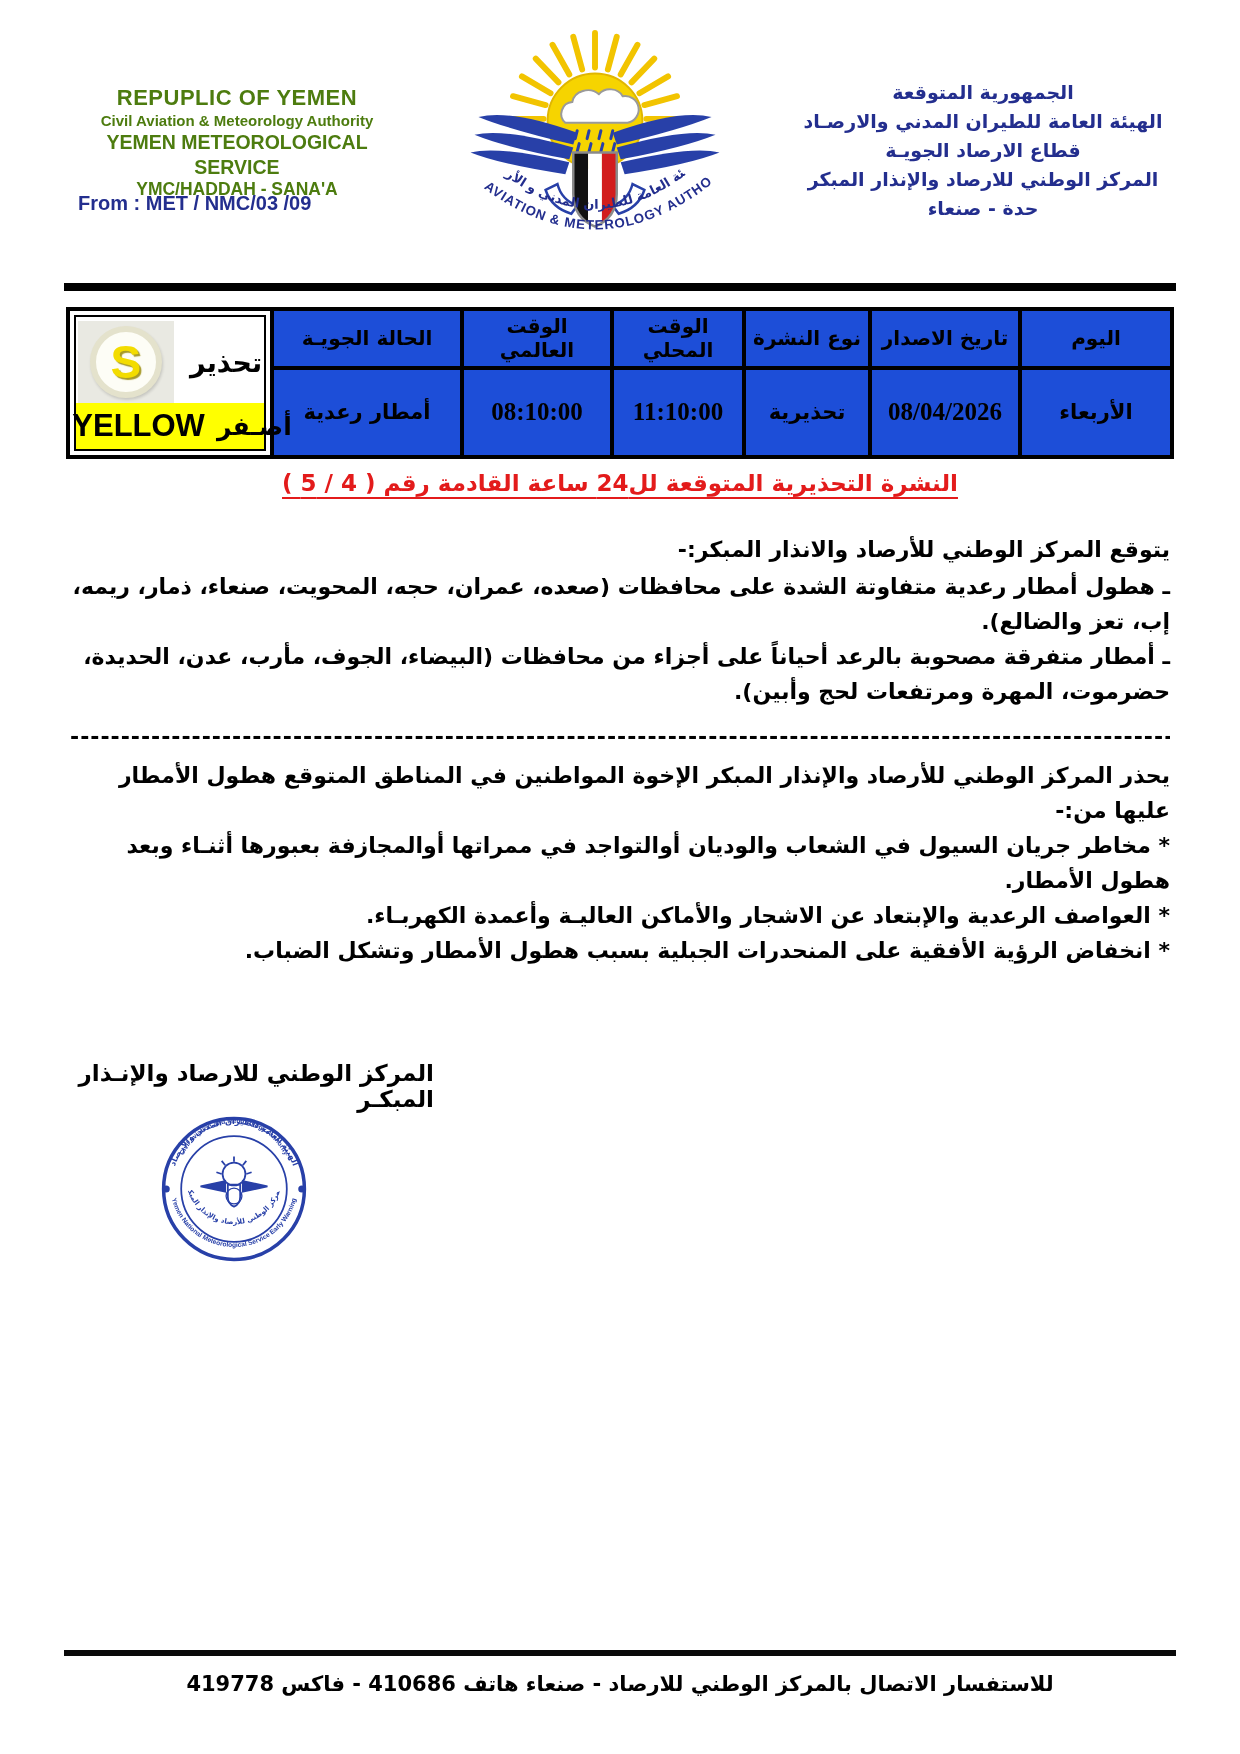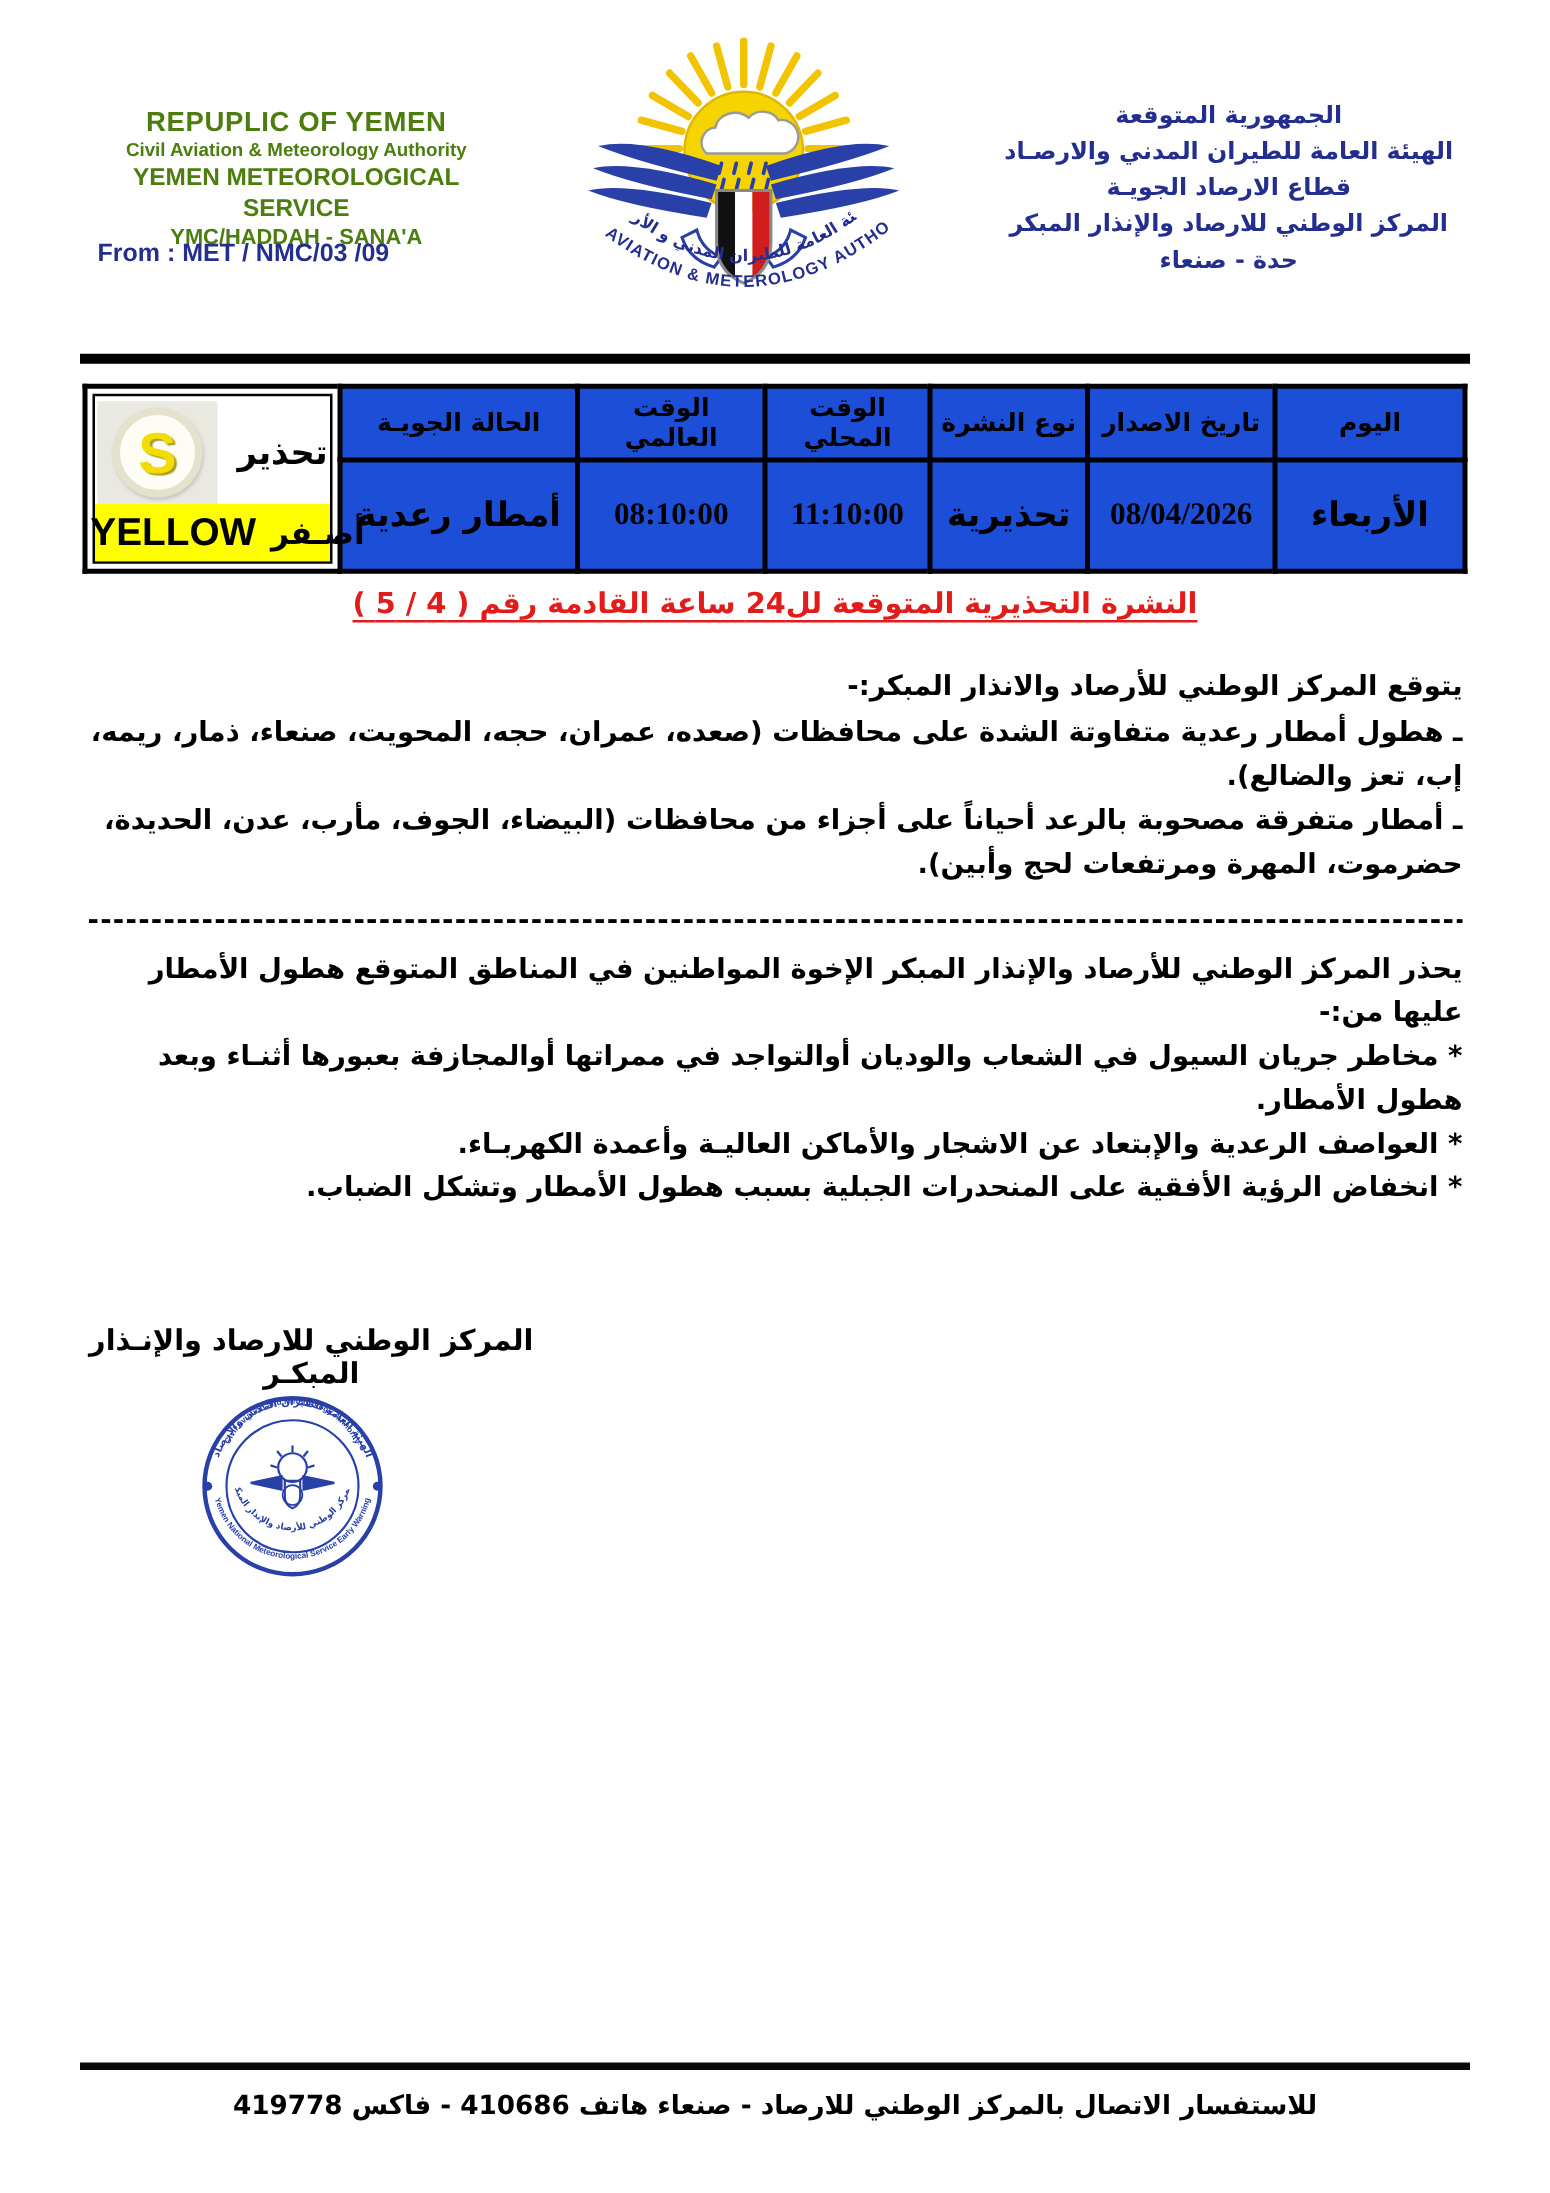--- a/index.html
+++ b/index.html
@@ -29,21 +29,21 @@
   .logo-wrap { position:absolute; left:440px; top:28px; width:310px; height:242px; }
   
   .rule-top { position:absolute; left:64px; top:283px; width:1112px; height:8px; background:#000; }
   .rule-bottom { position:absolute; left:64px; top:1650px; width:1112px; height:6px; background:#0a0a0a; }
   
   .tbl { position:absolute; left:66px; top:307px; width:1108px; direction:rtl;
          border-collapse:collapse; table-layout:fixed; }
   .tbl th, .tbl td { border:4px solid #000; background:#1d4ed8; text-align:center; vertical-align:middle; padding:2px; }
   .tbl th { font-size:20px; font-weight:bold; height:58px; }
   .tbl td { height:88px; font-weight:bold; }
-  .td-ar { font-size:27px; }
+  .td-ar { font-size:21px; }
   .td-num { font-family:"Liberation Serif", serif; font-size:25px; direction:ltr; }
   .warn-cell { background:#ffffff !important; padding:0 !important; }
   .warn-inner { border:2px solid #000; margin:4px; height:calc(100% - 8px); display:flex; flex-direction:column; background:#fff; }
   .warn-top { flex:1; display:flex; align-items:center; justify-content:center; gap:16px; direction:rtl; padding:4px 6px 0 6px; }
   .warn-word { font-size:27px; font-weight:bold; }
   .s-box { background:#e9e9e2; padding:5px 12px; }
   .s-circle {
     width:72px; height:72px; border-radius:50%; background:#fdfdf6;
     border:6px solid #e4e2cc; display:flex; align-items:center; justify-content:center;
     box-shadow:1px 2px 3px rgba(0,0,0,.15);
@@ -63,21 +63,21 @@
   .doc-body {
     position:absolute; left:70px; top:532px; width:1100px; direction:rtl; text-align:right;
     font-weight:bold; font-size:22px; line-height:35px;
   }
   .doc-body p { margin:0; }
   .doc-body .intro { margin-bottom:2px; }
   .sep { margin:10px 0 4px 0; white-space:nowrap; overflow:hidden; text-align:center;
          direction:ltr; font-weight:bold; font-size:22px; letter-spacing:1px; }
   .caution-item4 { margin-top:14px; }
   
-  .signature { position:absolute; left:64px; top:1060px; width:370px; text-align:center;
+  .signature { position:absolute; left:64px; top:1060px; width:370px; 
     direction:rtl; font-weight:bold; font-size:23px; }
   .stamp-wrap { position:absolute; left:146px; top:1104px; width:176px; height:170px; }
   
   .footer-text { position:absolute; left:70px; top:1672px; width:1100px; text-align:center;
     direction:rtl; font-weight:bold; font-size:21px; }
 </style>
 </head>
 <body>
 
 <div class="hdr-en">

